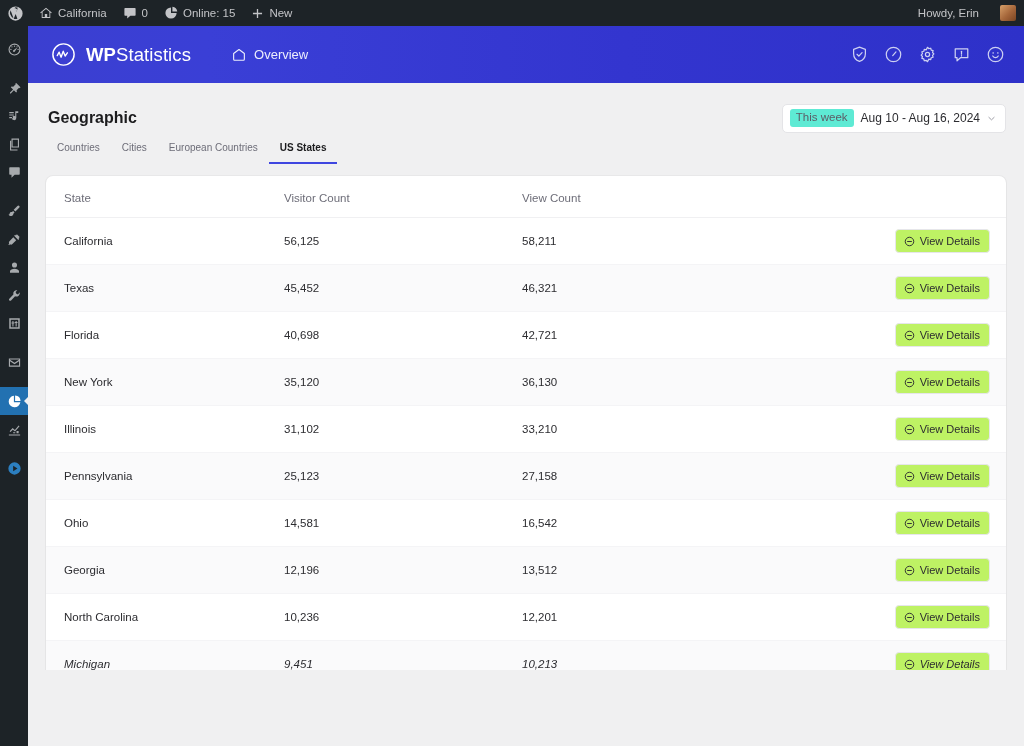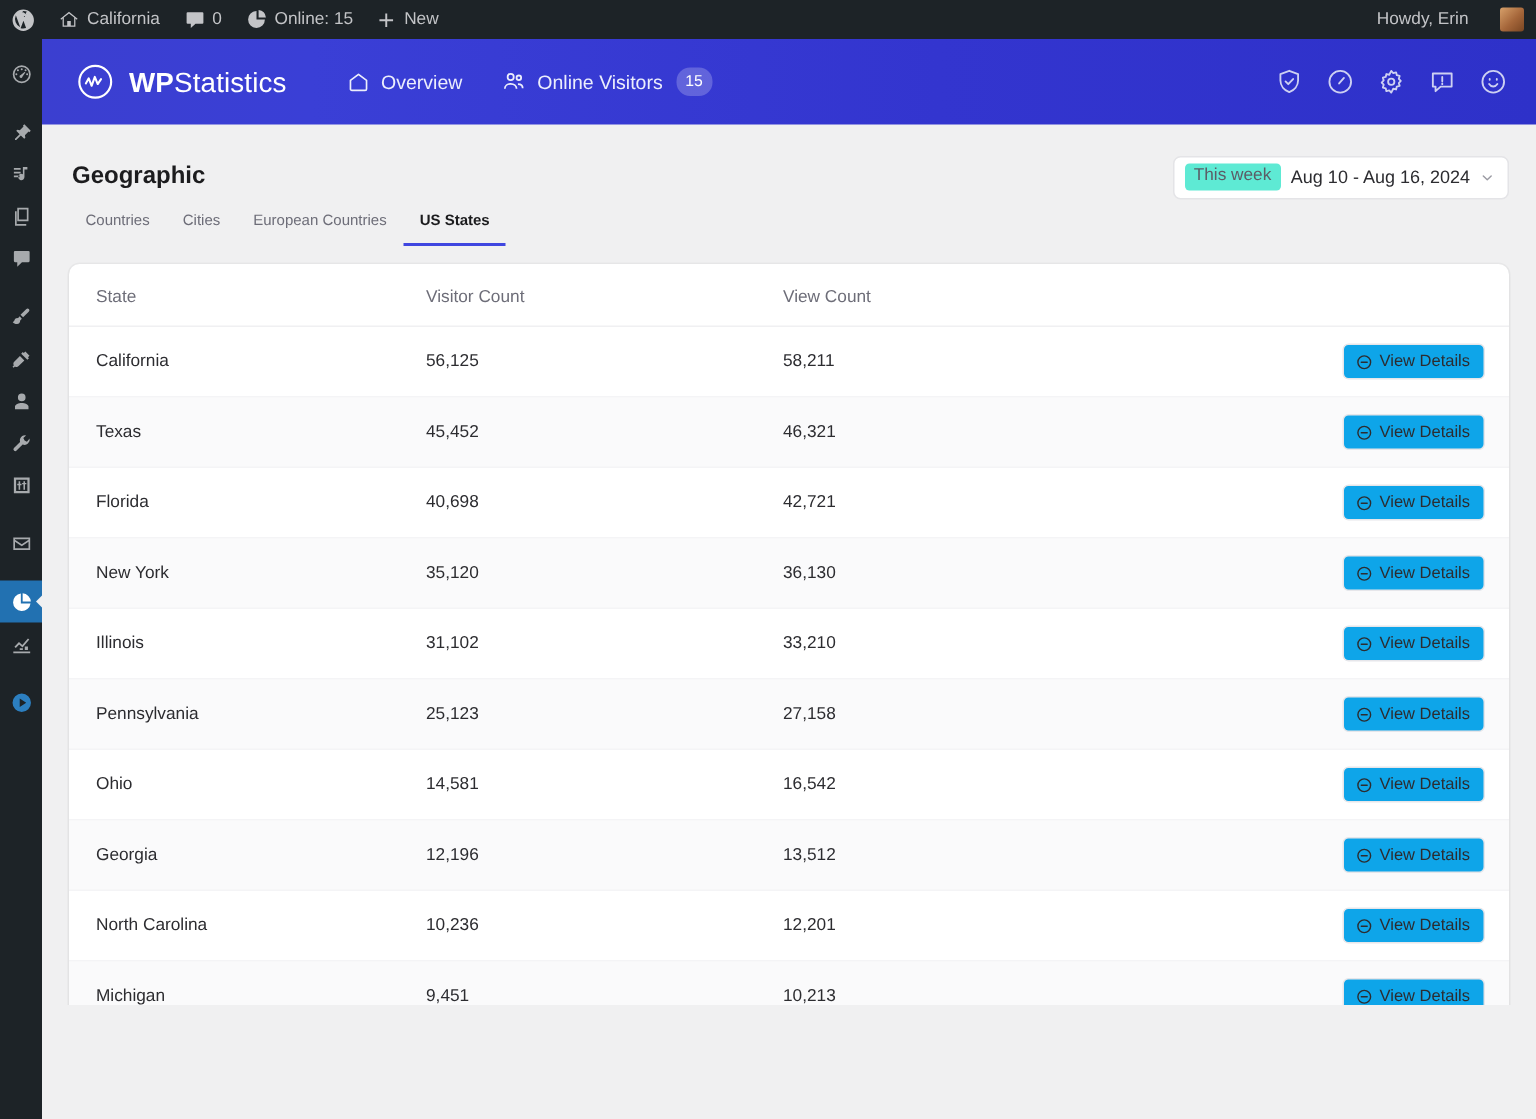--- a/index.html
+++ b/index.html
@@ -147,29 +147,29 @@
     padding: 16px 0 13px 0;
     border-bottom: 1px solid #f0f0f2;
   }
   tbody td {
     font-size: 11.5px; color: #2c2c30;
     padding: 11px 0; height: 33px;
     vertical-align: middle;
     border-bottom: 1px solid #f4f4f6;
   }
   tbody tr:nth-child(even) { background: #fafafb; }
-  tbody tr:last-child td { border-bottom: 4px solid #4d7c0f; }
+  tbody tr:last-child td { border-bottom: 4px solid #4d7c0f; font-style: italic; }
   .c-state { width: 238px; padding-left: 18px !important; }
   .c-vis   { width: 238px; }
   .c-view  { width: 368px; }
   .c-act   { width: 116px; text-align: right; padding-right: 16px !important; }
   .details-btn {
     display: inline-flex; align-items: center; gap: 5px;
     border: 1px solid #e6e6ea; border-radius: 4px;
-    background: #0ea5e9;
+    background: #bef264;
     font-size: 11px; color: #2c2c30;
     padding: 5px 9px 5px 8px;
     white-space: nowrap;
   }
   .details-btn svg { display: block; }
 
   
   .pager {
     display: flex; align-items: center; justify-content: center;
     gap: 8px; height: 54px; background: #fff;
@@ -356,32 +356,20 @@
     </div>
 
     <div class="hnav">
       <div class="hnav-item">
         <span>
           <svg width="16" height="16" viewBox="0 0 20 20" fill="none" stroke="currentColor" stroke-width="1.4" stroke-linejoin="round">
               <path d="M3.3 8.2 10 3.2l6.7 5v7.2a1.2 1.2 0 0 1-1.2 1.2h-11a1.2 1.2 0 0 1-1.2-1.2V8.2Z"></path>
             </svg>
         </span>
         <span>Overview</span>
-      </div>
-      <div class="hnav-item">
-        <span>
-          <svg width="17" height="17" viewBox="0 0 20 20" fill="none" stroke="currentColor" stroke-width="1.4">
-              <circle cx="7.6" cy="6.3" r="2.4"></circle>
-              <path d="M3 15.4c0-2.3 2.1-3.8 4.6-3.8s4.6 1.5 4.6 3.8"></path>
-              <circle cx="14" cy="6.9" r="1.8"></circle>
-              <path d="M13.3 11.8c2.2 0 3.7 1.3 3.7 3.3"></path>
-            </svg>
-        </span>
-        <span>Online Visitors</span>
-        <span class="pill-badge">15</span>
       </div>
     </div>
 
     <div class="hicons">
       <span class="hicon">
         <svg width="19" height="19" viewBox="0 0 20 20" fill="none" stroke="currentColor" stroke-width="1.3" stroke-linejoin="round">
             <path d="M10 2.3 3.8 4.6v4.6c0 3.6 2.6 6.8 6.2 8.1 3.6-1.3 6.2-4.5 6.2-8.1V4.6L10 2.3Z"></path>
             <path d="m7.4 9.8 1.9 1.9 3.4-3.6" stroke-linecap="round"></path>
           </svg>
       </span>

